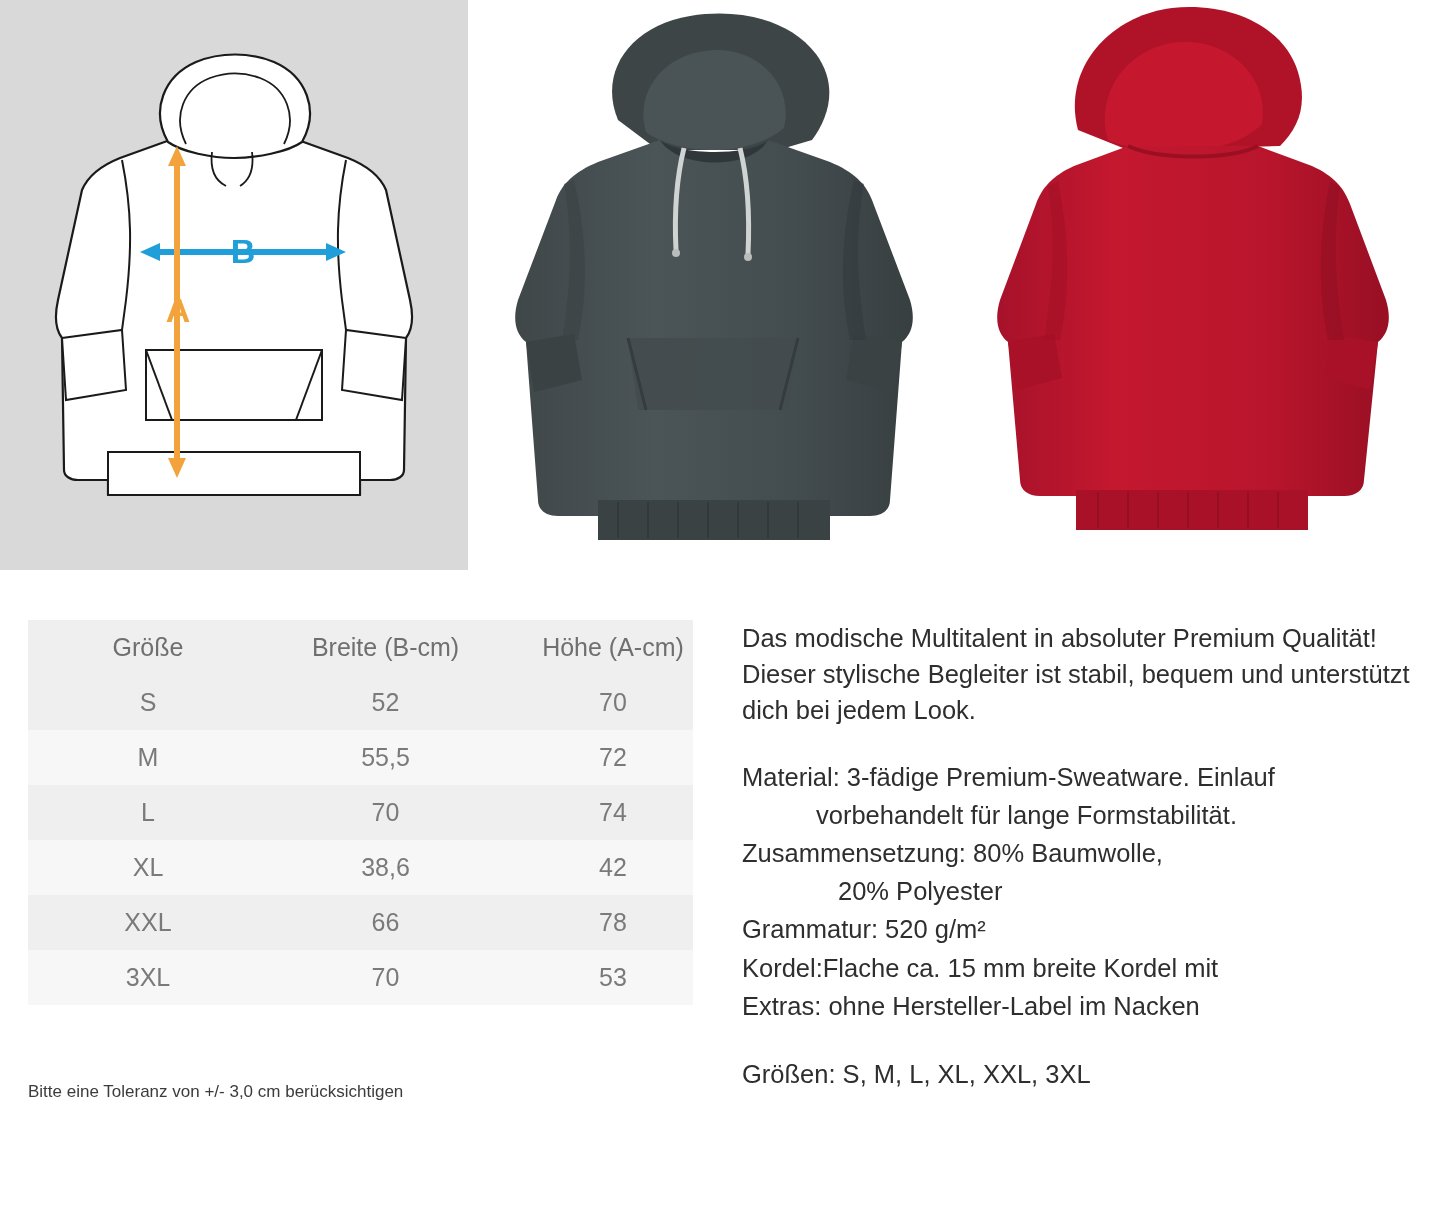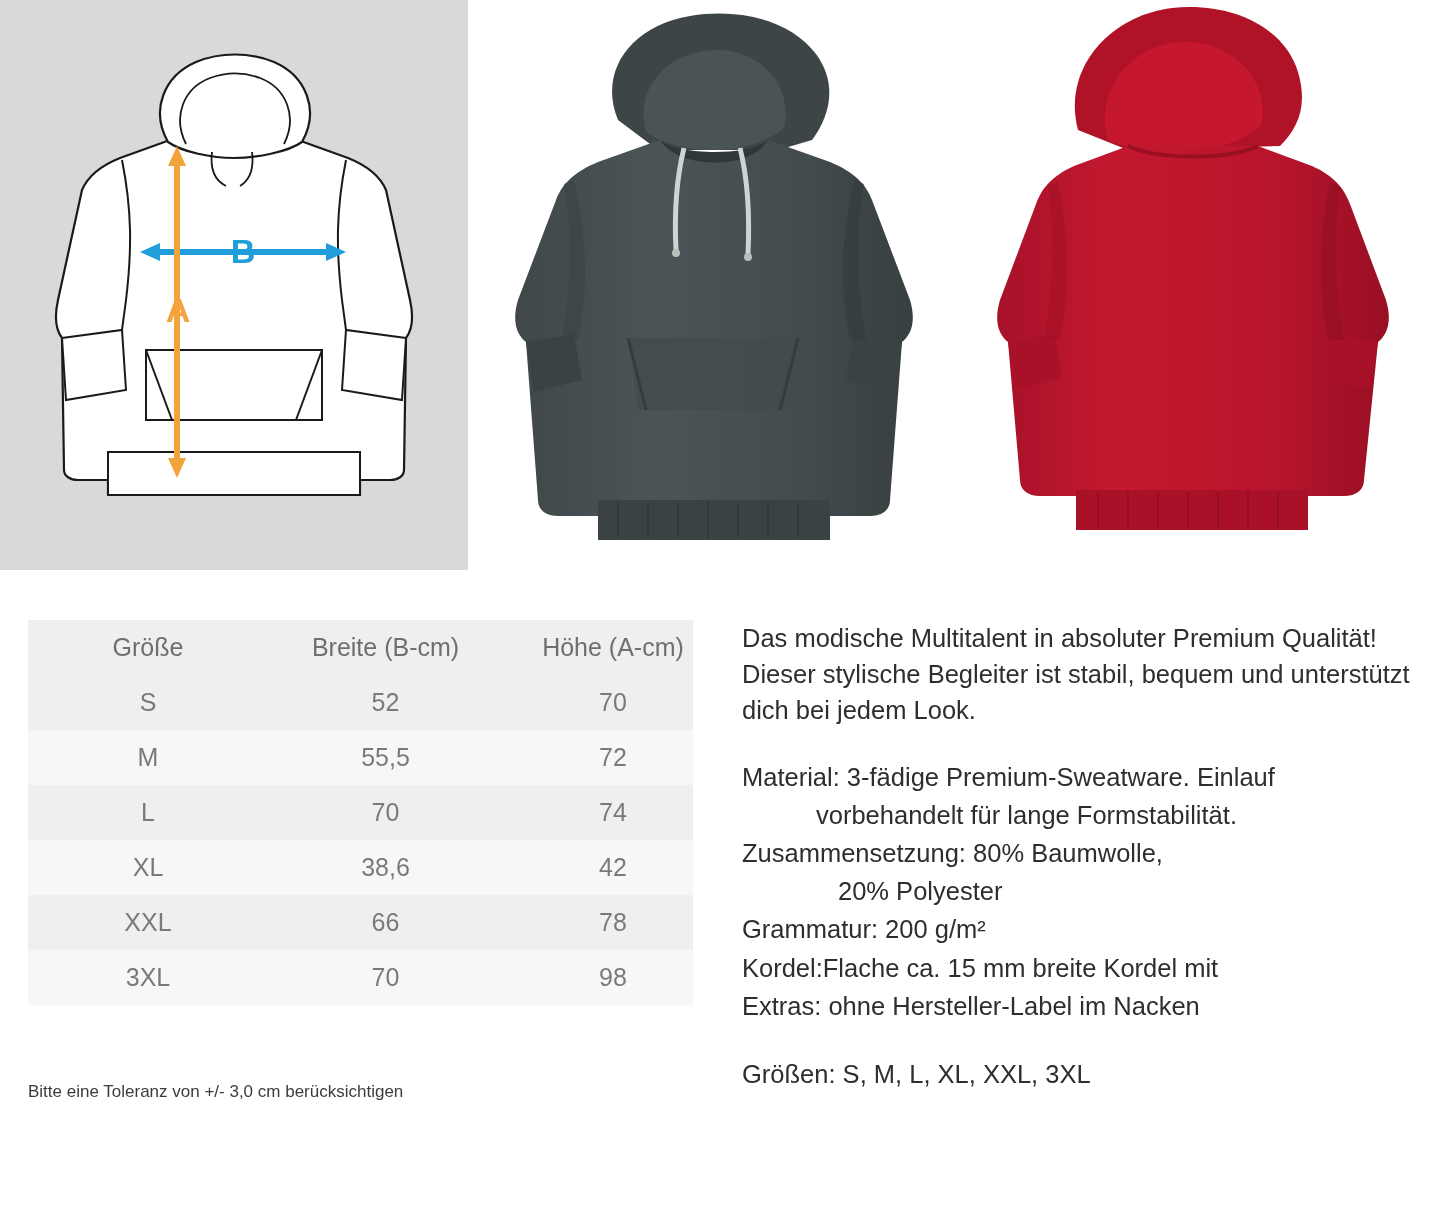--- a/index.html
+++ b/index.html
@@ -291,38 +291,38 @@
           <td>42</td>
         </tr>
         <tr>
           <td>XXL</td>
           <td>66</td>
           <td>78</td>
         </tr>
         <tr>
           <td>3XL</td>
           <td>70</td>
-          <td>98</td>
+          <td>53</td>
         </tr>
       </tbody>
     </table>
 
     <div class="tolerance">Bitte eine Toleranz von +/- 3,0 cm berücksichtigen</div>
   </div>
 
   <div class="right-col">
     <p class="para">Das modische Multitalent in absoluter Premium Qualität! Dieser stylische Begleiter ist stabil, bequem und unterstützt dich bei jedem Look.</p>
 
     <p class="block-line">Material: 3-fädige Premium-Sweatware. Einlauf</p>
     <p class="block-line indent">vorbehandelt für lange Formstabilität.</p>
 
     <p class="block-line">Zusammensetzung: 80% Baumwolle,</p>
     <p class="block-line indent2">20% Polyester</p>
 
-    <p class="block-line">Grammatur: 200 g/m²</p>
+    <p class="block-line">Grammatur: 520 g/m²</p>
 
     <p class="block-line">Kordel:Flache ca. 15 mm breite Kordel mit</p>
 
     <p class="block-line">Extras: ohne Hersteller-Label im Nacken</p>
 
     <div class="spacer-line"></div>
     <p class="block-line">Größen: S, M, L, XL, XXL, 3XL</p>
   </div>
 </div>
 

